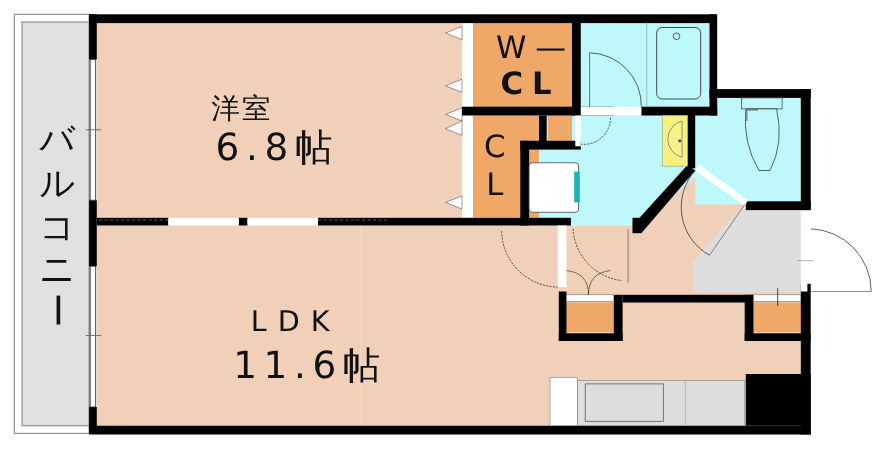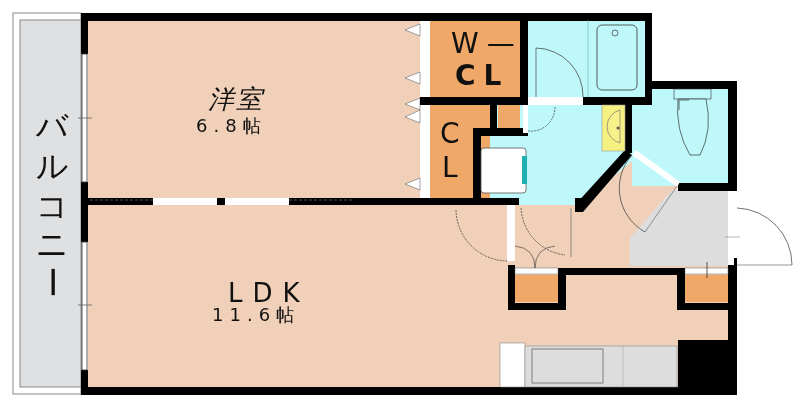--- a/index.html
+++ b/index.html
@@ -1,20 +1,20 @@
 <!DOCTYPE html>
 <html><head>
 <meta charset="utf-8">
 <style>
   html, body { margin:0; padding:0; background:#ffffff; }
   body { width:800px; height:408px; overflow:hidden; position:relative; font-family:"DejaVu Sans", sans-serif; }
   svg { position:absolute; left:0; top:0; }
   .lbl { position:absolute; color:#111; font-family:"DejaVu Sans", sans-serif; white-space:pre; line-height:1; }
   .room-name { font-size:26px; letter-spacing:2px; }
-  .room-size { font-size:18px; letter-spacing:6px; }
+  .room-size { font-size:34px; letter-spacing:6px; }
   .cl-label { font-size:28px; letter-spacing:8px; }
   .balcony-char { position:absolute; font-size:32px; width:40px; text-align:center; color:#111; line-height:1; }
 </style>
 </head>
 <body>
 
 <svg width="800" height="408" viewBox="0 0 800 408">
 
   <rect x="13" y="13" width="68" height="381" fill="#ffffff" stroke="#888" stroke-width="1"></rect>
   <rect x="20" y="20" width="61" height="367" fill="#dfe0e2" stroke="#888" stroke-width="1"></rect>
@@ -160,25 +160,25 @@
   <line x1="707" y1="262" x2="707" y2="278" stroke="#333" stroke-width="0.8"></line>
 
   <g>
     <rect x="500" y="343" width="25" height="44" fill="#fff" stroke="#888" stroke-width="0.6"></rect>
     <rect x="525" y="346" width="152" height="41" fill="#dddddd" stroke="#888" stroke-width="0.6"></rect>
     <rect x="532" y="349" width="71" height="34" fill="#dddddd" stroke="#555" stroke-width="0.7"></rect>
     <line x1="623" y1="346" x2="623" y2="387" stroke="#aaa" stroke-width="0.6"></line>
   </g>
 </svg>
 
-<div class="lbl room-name" style="left:208px;top:86px;font-style:italic;">洋室</div>
+<div class="lbl room-name" style="left:192px;top:86px;">洋室</div>
 <div class="lbl room-size" style="left:196px;top:117px;">6.8帖</div>
 
 <div class="lbl room-name" style="left:228px;top:280px;letter-spacing:10px;">LDK</div>
-<div class="lbl room-size" style="left:212px;top:306px;">11.6帖</div>
+<div class="lbl room-size" style="left:212px;top:316px;">11.6帖</div>
 
 <div class="lbl cl-label" style="left:451px;top:30px;">W—</div>
 <div class="lbl cl-label" style="left:455px;top:62px;font-weight:bold;">CL</div>
 
 <div class="lbl cl-label" style="left:440px;top:120px;">C</div>
 <div class="lbl cl-label" style="left:442px;top:154px;">L</div>
 
 <div class="balcony-char" style="left:32px;top:110px;">バ</div>
 <div class="balcony-char" style="left:32px;top:150px;">ル</div>
 <div class="balcony-char" style="left:32px;top:190px;">コ</div>

